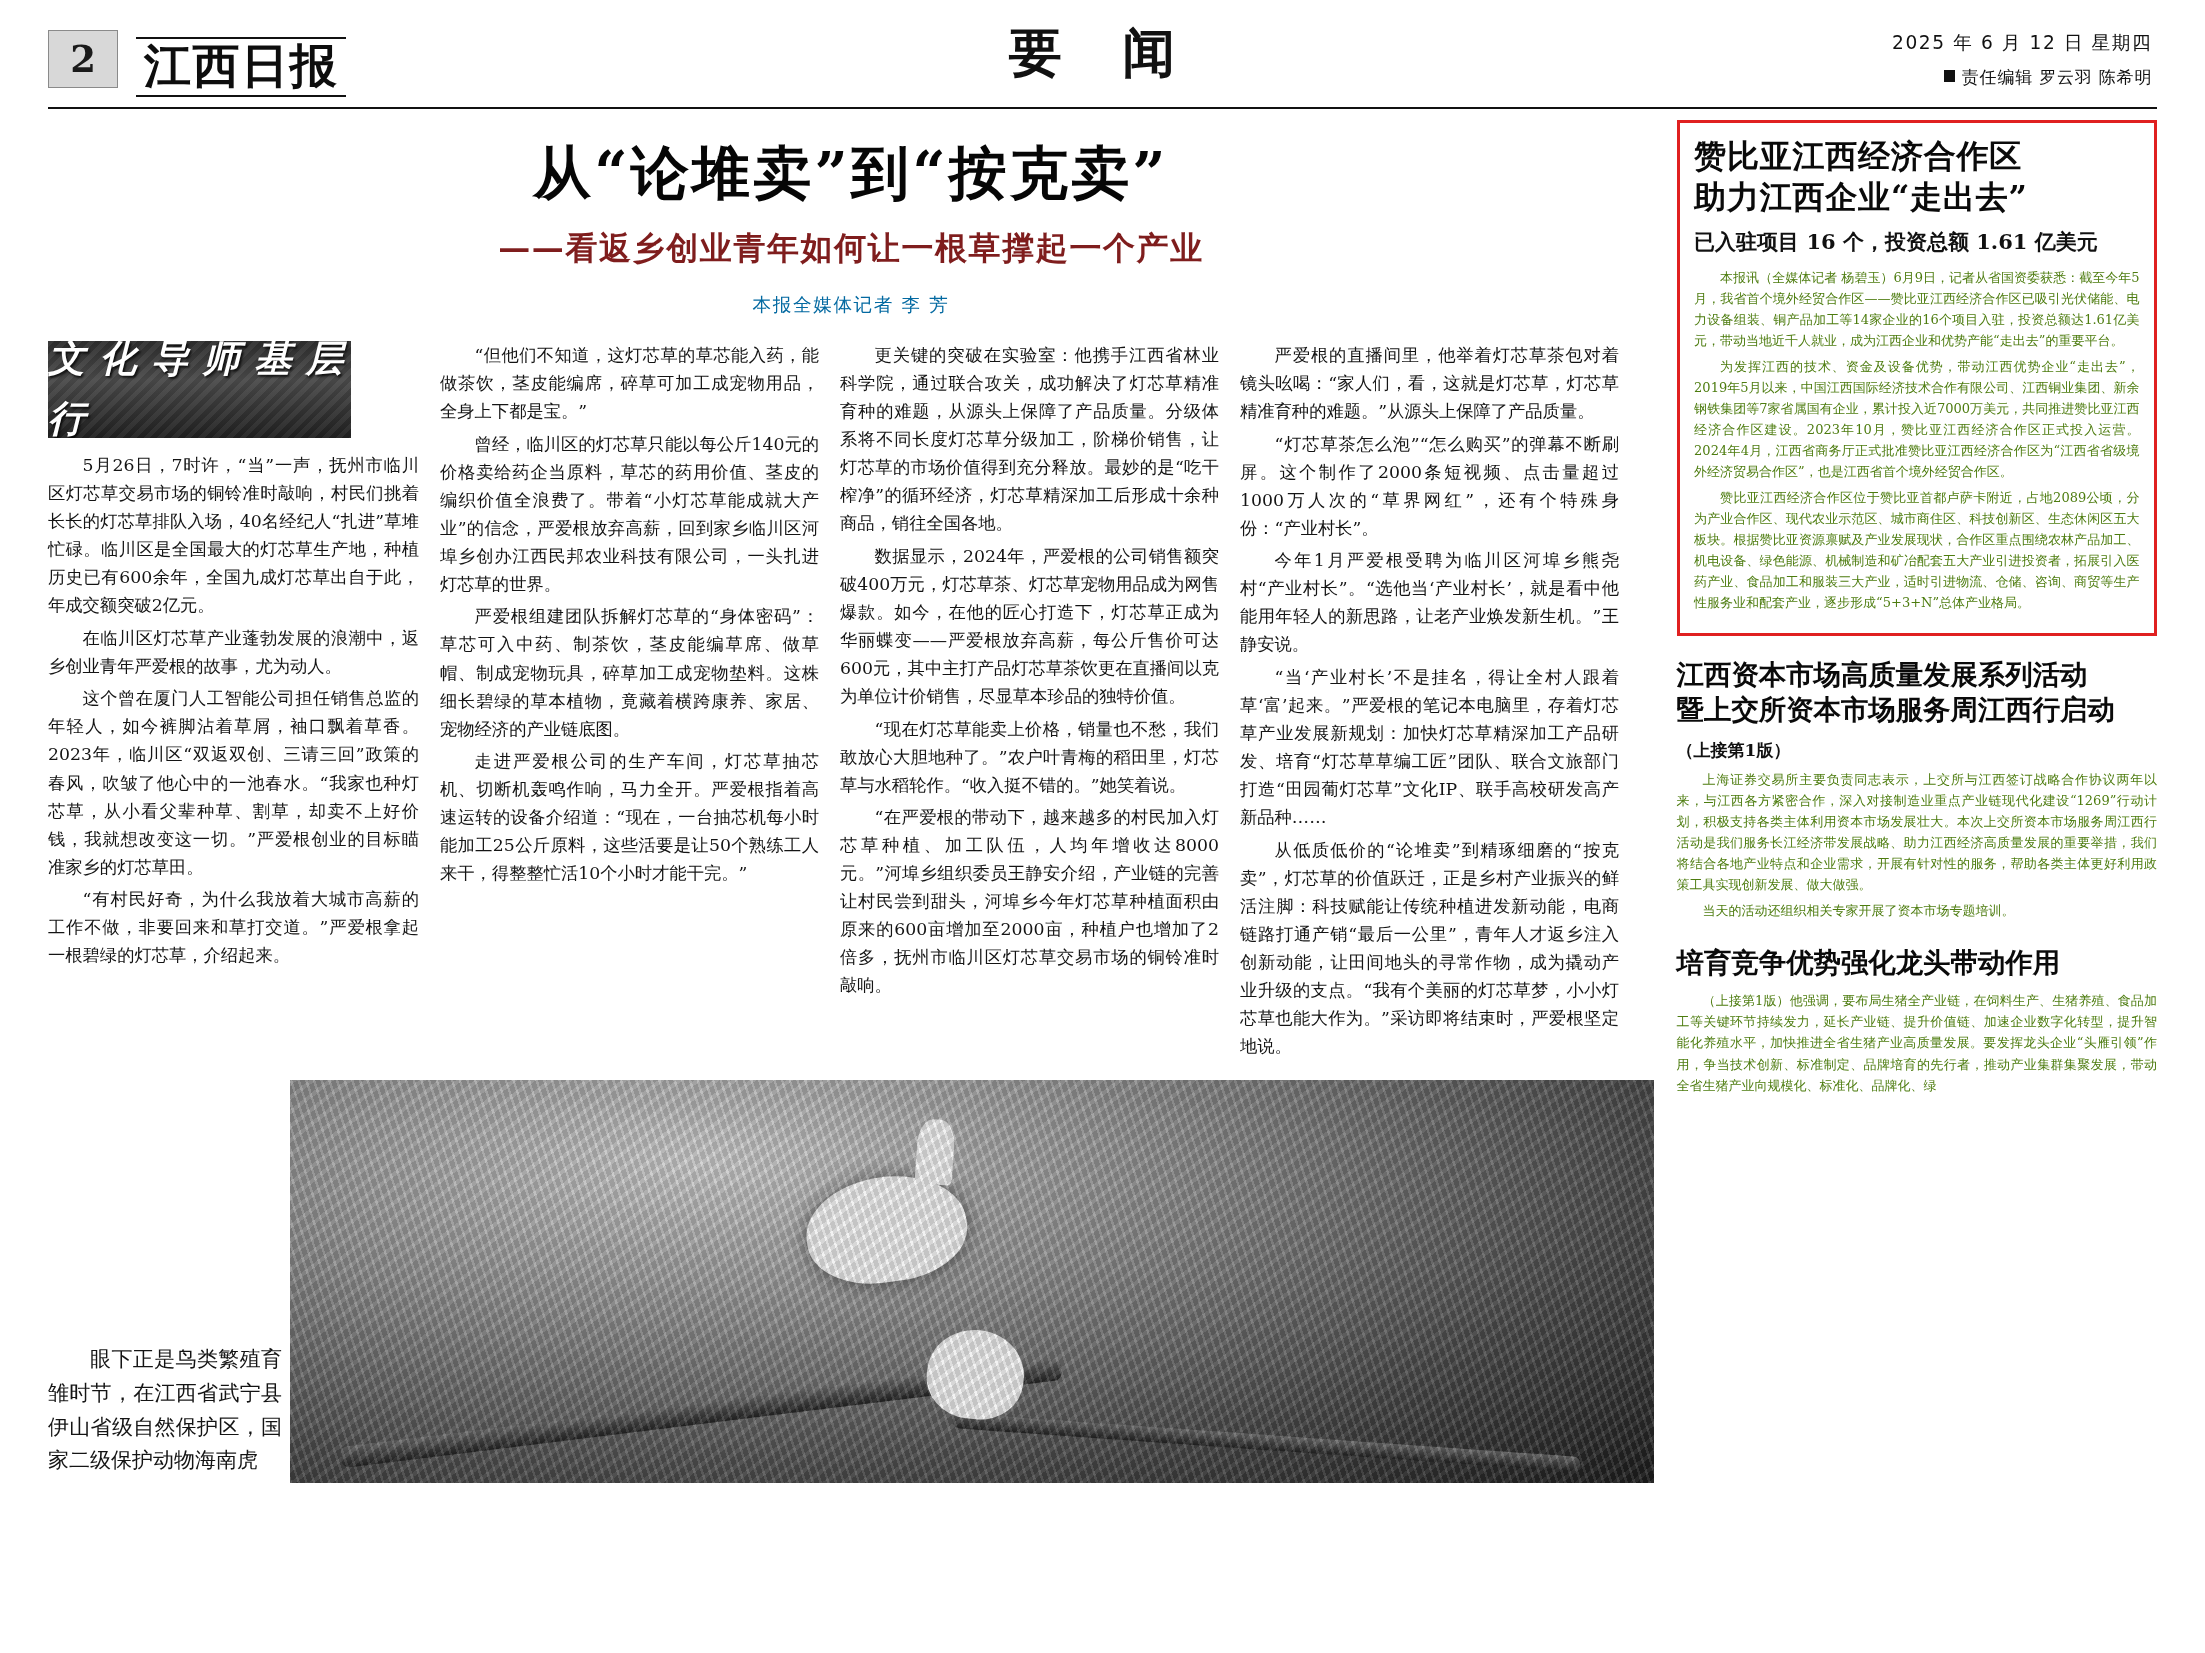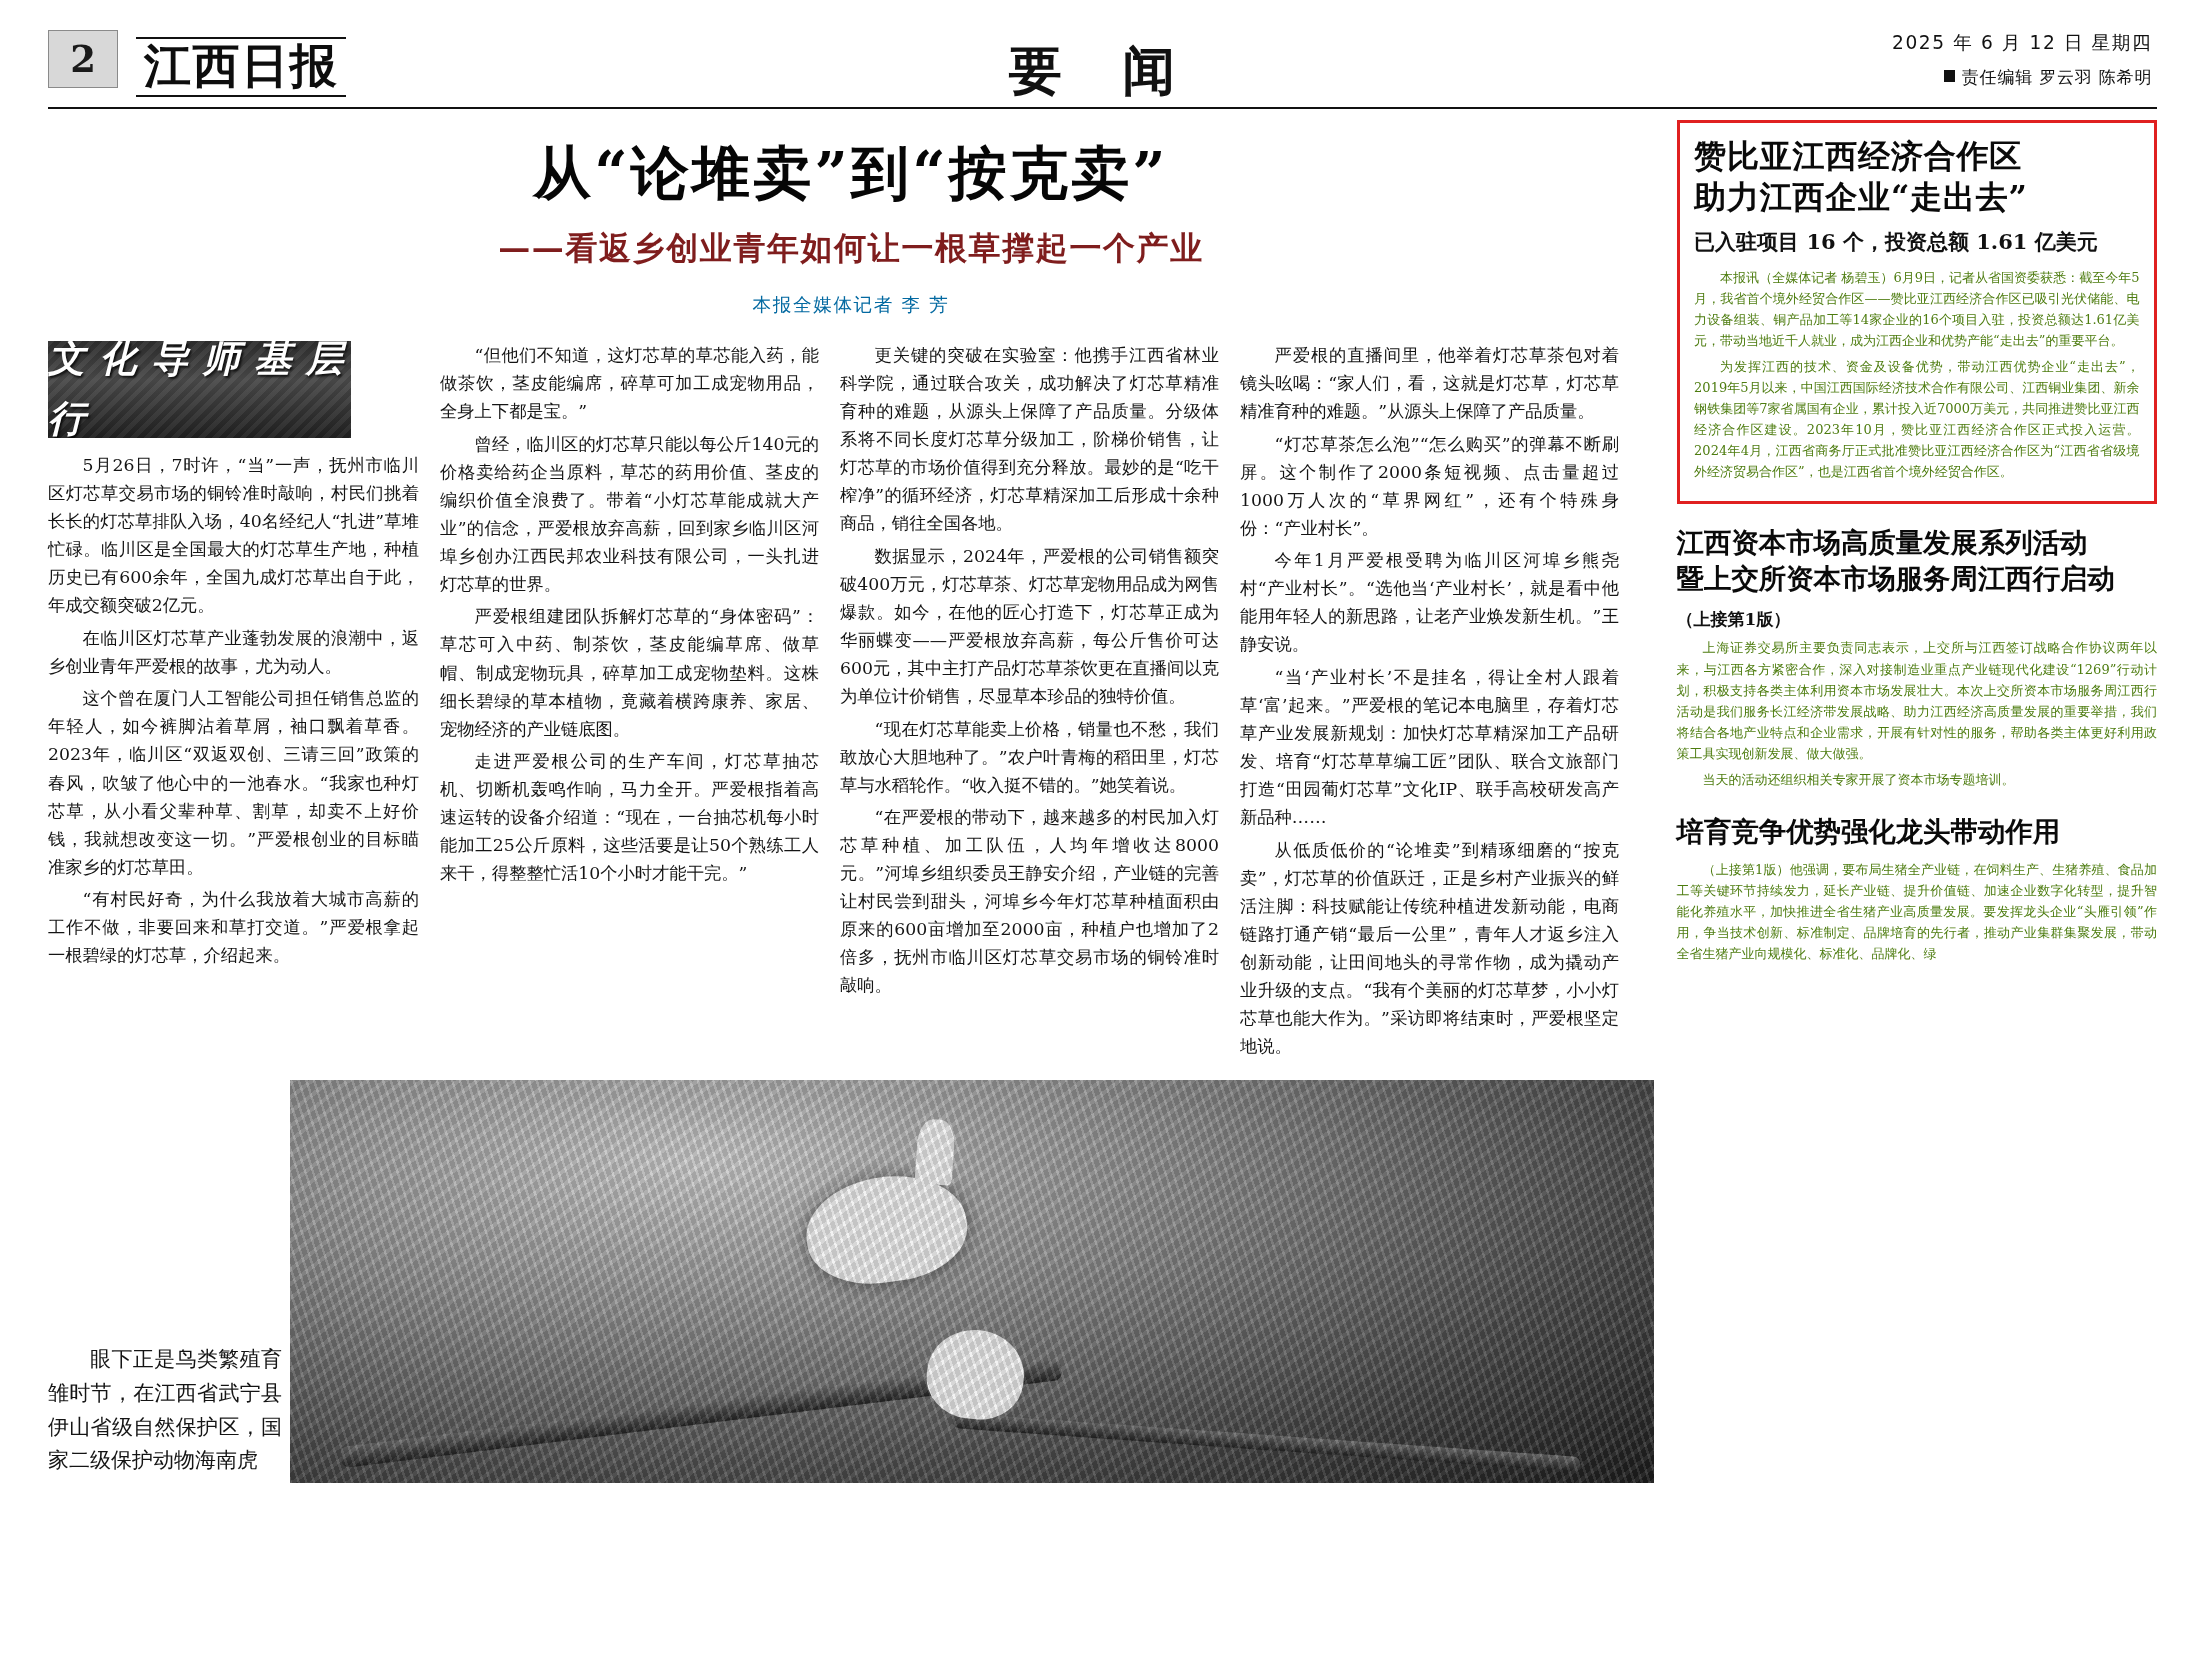--- a/index.html
+++ b/index.html
@@ -55,21 +55,21 @@
     border-top: 2.4px solid #111;
     border-bottom: 2.4px solid #111;
     padding: 1.6px 8px 4.8px 8px;
     line-height: 1.05;
     margin-top: 16px;
   }
   .section-title {
     position: absolute;
     left: 50%;
     transform: translateX(-50%);
-    top: 36px;
+    top: 18px;
     font-family: "DejaVu Serif", serif;
     font-size: 53px;
     font-weight: bold;
     letter-spacing: 21px;
     color: #111;
   }
   .masthead-right {
     margin-left: auto;
     text-align: right;
     font-size: 18px;
@@ -376,20 +376,21 @@
     </div>
 
     <div class="right-zone">
 
       <div class="boxed">
         <div class="box-title">赞比亚江西经济合作区</div>
         <div class="box-title">助力江西企业“走出去”</div>
         <div class="box-sub">已入驻项目 16 个，投资总额 1.61 亿美元</div>
         <p class="rtext first">本报讯（全媒体记者 杨碧玉）6月9日，记者从省国资委获悉：截至今年5月，我省首个境外经贸合作区——赞比亚江西经济合作区已吸引光伏储能、电力设备组装、铜产品加工等14家企业的16个项目入驻，投资总额达1.61亿美元，带动当地近千人就业，成为江西企业和优势产能“走出去”的重要平台。</p>
         <p class="rtext">为发挥江西的技术、资金及设备优势，带动江西优势企业“走出去”，2019年5月以来，中国江西国际经济技术合作有限公司、江西铜业集团、新余钢铁集团等7家省属国有企业，累计投入近7000万美元，共同推进赞比亚江西经济合作区建设。2023年10月，赞比亚江西经济合作区正式投入运营。2024年4月，江西省商务厅正式批准赞比亚江西经济合作区为“江西省省级境外经济贸易合作区”，也是江西省首个境外经贸合作区。</p>
+        <p class="rtext">赞比亚江西经济合作区位于赞比亚首都卢萨卡附近，占地2089公顷，分为产业合作区、现代农业示范区、城市商住区、科技创新区、生态休闲区五大板块。根据赞比亚资源禀赋及产业发展现状，合作区重点围绕农林产品加工、机电设备、绿色能源、机械制造和矿冶配套五大产业引进投资者，拓展引入医药产业、食品加工和服装三大产业，适时引进物流、仓储、咨询、商贸等生产性服务业和配套产业，逐步形成“5+3+N”总体产业格局。</p>
       </div>
 
       <div class="r-head2">江西资本市场高质量发展系列活动</div>
       <div class="r-head2" style="margin-top:0">暨上交所资本市场服务周江西行启动</div>
       <div class="r-note">（上接第1版）</div>
       <p class="rtext">上海证券交易所主要负责同志表示，上交所与江西签订战略合作协议两年以来，与江西各方紧密合作，深入对接制造业重点产业链现代化建设“1269”行动计划，积极支持各类主体利用资本市场发展壮大。本次上交所资本市场服务周江西行活动是我们服务长江经济带发展战略、助力江西经济高质量发展的重要举措，我们将结合各地产业特点和企业需求，开展有针对性的服务，帮助各类主体更好利用政策工具实现创新发展、做大做强。</p>
       <p class="rtext">当天的活动还组织相关专家开展了资本市场专题培训。</p>
 
       <div class="r-head3">培育竞争优势强化龙头带动作用</div>
       <p class="rtext" style="margin-top:9.7px">（上接第1版）他强调，要布局生猪全产业链，在饲料生产、生猪养殖、食品加工等关键环节持续发力，延长产业链、提升价值链、加速企业数字化转型，提升智能化养殖水平，加快推进全省生猪产业高质量发展。要发挥龙头企业“头雁引领”作用，争当技术创新、标准制定、品牌培育的先行者，推动产业集群集聚发展，带动全省生猪产业向规模化、标准化、品牌化、绿</p>

